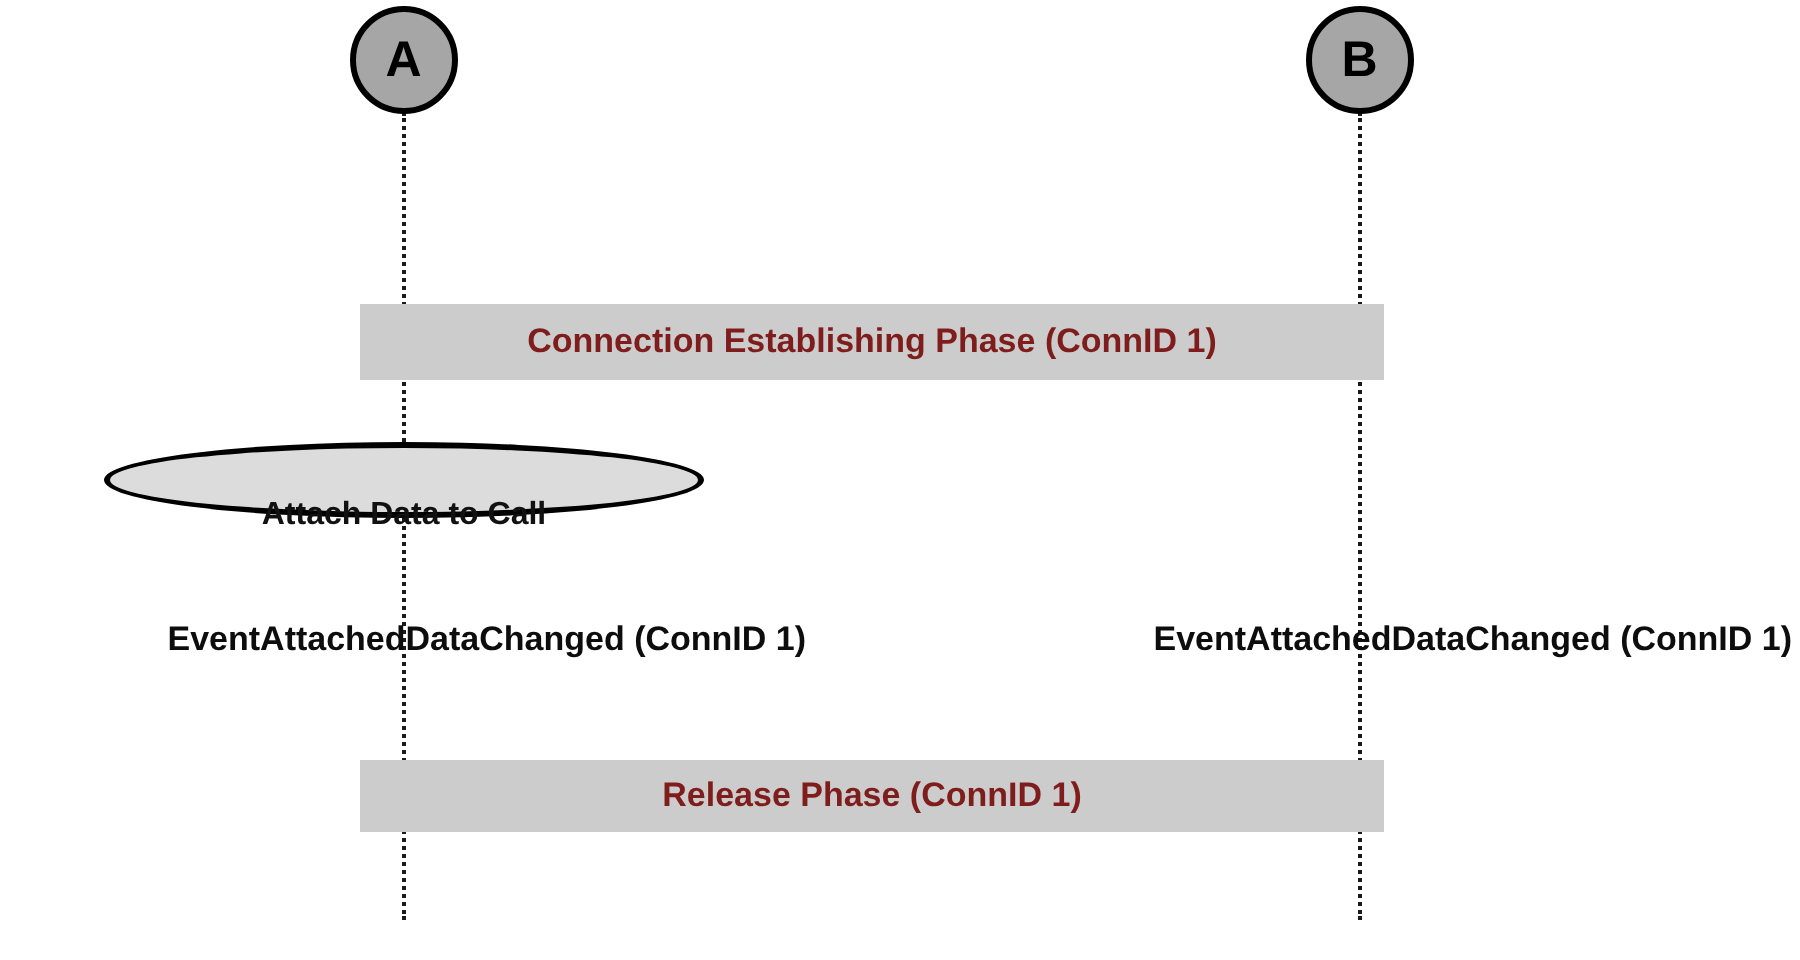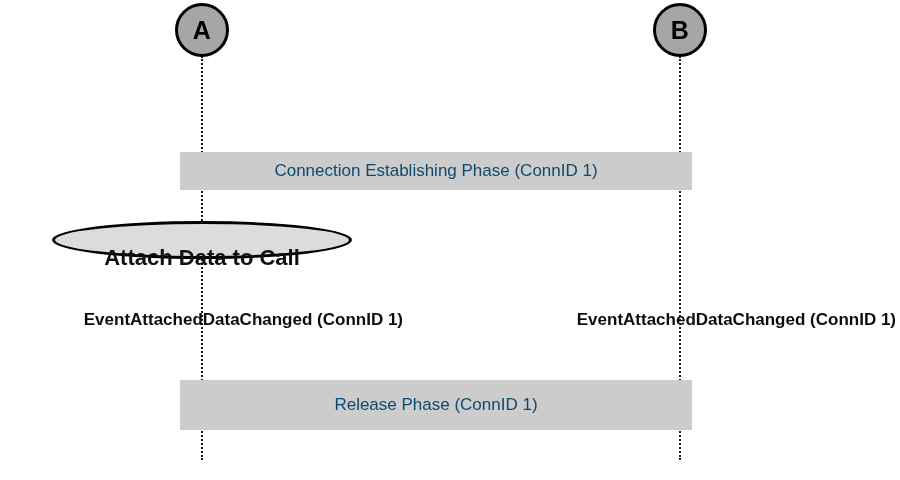--- a/index.html
+++ b/index.html
@@ -46,38 +46,38 @@
   .phase-bar {
     position: absolute;
     background: #cccccc;
     display: flex;
     align-items: center;
     justify-content: center;
     box-sizing: border-box;
   }
   .phase-label {
     font-size: 17px;
-    font-weight: normal;
-    color: #0c4a6e;
+    font-weight: bold;
+    color: #7f1d1d;
     white-space: nowrap;
   }
 
   
   .note-ellipse {
     position: absolute;
     border-radius: 50%;
     background: #dcdcdc;
     border: 3px solid #000000;
     box-sizing: border-box;
     display: flex;
     align-items: center;
     justify-content: center;
   }
   .note-label {
-    font-size: 22px;
+    font-size: 16px;
     font-weight: bold;
     color: #111111;
     white-space: nowrap;
     margin-top: 36px;
   }
 
   
   .event-label {
     position: absolute;
     font-size: 17px;
@@ -106,17 +106,17 @@
     <span class="phase-label">Connection Establishing Phase (ConnID 1)</span>
   </div>
 
   <div class="note-ellipse" style="left:52px; top:221px; width:300px; height:38px;">
     <span class="note-label">Attach Data to Call</span>
   </div>
 
   <div class="event-label" style="left:3px; top:310px; width:400px;">EventAttachedDataChanged (ConnID 1)</div>
   <div class="event-label" style="left:496px; top:310px; width:400px;">EventAttachedDataChanged (ConnID 1)</div>
 
-  <div class="phase-bar" style="left:180px; top:380px; width:512px; height:50px;text-align:center;">
+  <div class="phase-bar" style="left:180px; top:380px; width:512px; height:36px;text-align:center;">
     <span class="phase-label">Release Phase (ConnID 1)</span>
   </div>
 
 </div>
 
 </body></html>

